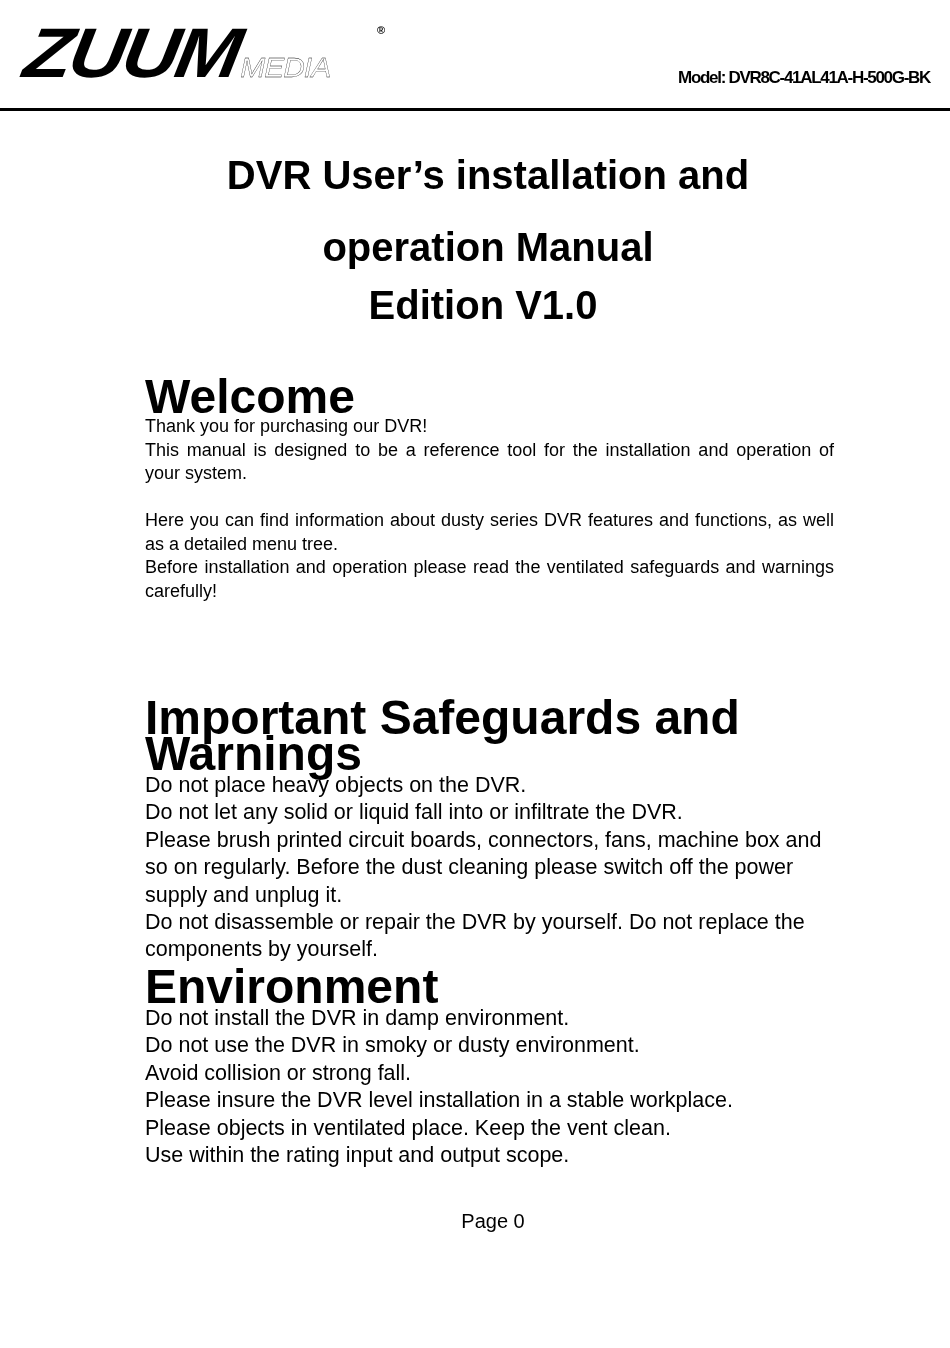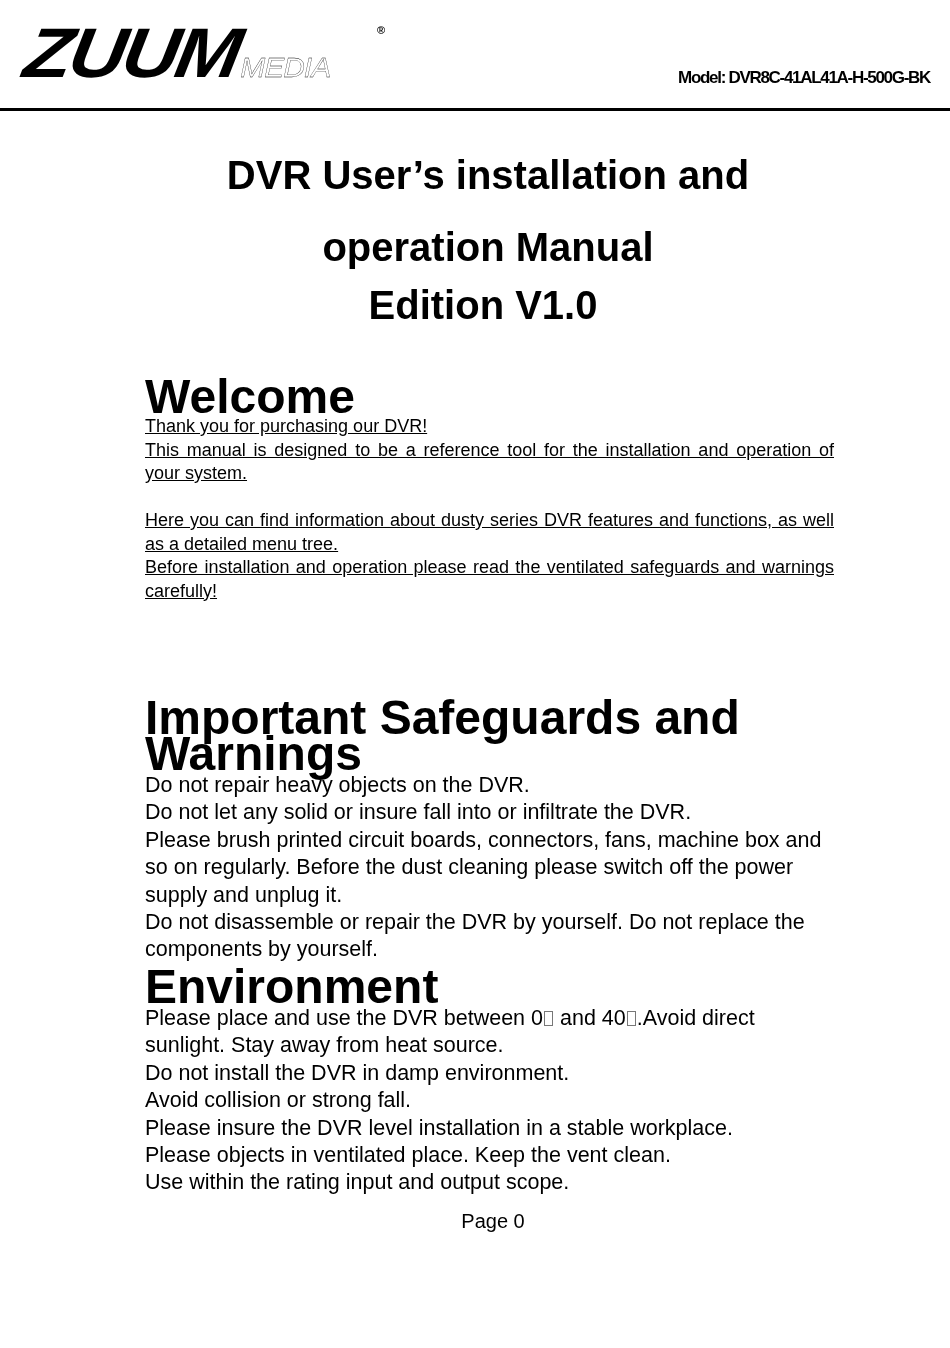--- a/index.html
+++ b/index.html
@@ -96,21 +96,20 @@
       font-size: 48px;
       font-weight: bold;
       line-height: 36px;
       margin: 0;
     }
     .p-small {
       font-size: 18px;
       line-height: 23.5px;
       margin: 0;
       text-align: justify;
-      text-decoration: underline;
     }
     .p-small.last { text-align-last: left; }
     .spacer { height: 23.5px; }
     .p-large {
       font-size: 21.5px;
       line-height: 27.4px;
       margin: 0;
     }
     .welcome { top: 379px; }
     .safeguards { top: 672px; margin-top: 28px; }
@@ -154,29 +153,29 @@
   <h2 class="h2">Welcome</h2>
   <p class="p-small">Thank you for purchasing our DVR!</p>
   <p class="p-small last">This manual is designed to be a reference tool for the installation and operation of your system.</p>
   <div class="spacer"></div>
   <p class="p-small last">Here you can find information about dusty series DVR features and functions, as well as a detailed menu tree.</p>
   <p class="p-small last">Before installation and operation please read the ventilated safeguards and warnings carefully!</p>
 </div>
 
 <div class="section safeguards">
   <h2 class="h2">Important Safeguards and Warnings</h2>
-  <p class="p-large">Do not repair heavy objects on the DVR.</p>
-  <p class="p-large">Do not let any solid or insure fall into or infiltrate the DVR.</p>
+  <p class="p-large">Do not place heavy objects on the DVR.</p>
+  <p class="p-large">Do not let any solid or liquid fall into or infiltrate the DVR.</p>
   <p class="p-large">Please brush printed circuit boards, connectors, fans, machine box and so on regularly. Before the dust cleaning please switch off the power supply and unplug it.</p>
   <p class="p-large">Do not disassemble or repair the DVR by yourself. Do not replace the components by yourself.</p>
 </div>
 
 <div class="section environment">
   <h2 class="h2">Environment</h2>
-  <p class="p-large"><span>Please place and use the DVR between 0</span><span class="glyph-box"></span><span> and 40</span><span class="glyph-box"></span><span>.Avoid direct sunlight. Stay away from heat source.</span></p>
   <p class="p-large">Do not install the DVR in damp environment.</p>
+  <p class="p-large">Do not use the DVR in smoky or dusty environment.</p>
   <p class="p-large">Avoid collision or strong fall.</p>
   <p class="p-large">Please insure the DVR level installation in a stable workplace.</p>
   <p class="p-large">Please objects in ventilated place. Keep the vent clean.</p>
   <p class="p-large">Use within the rating input and output scope.</p>
 </div>
 
 <div class="footer-page">Page 0</div>
 
 </body></html>

